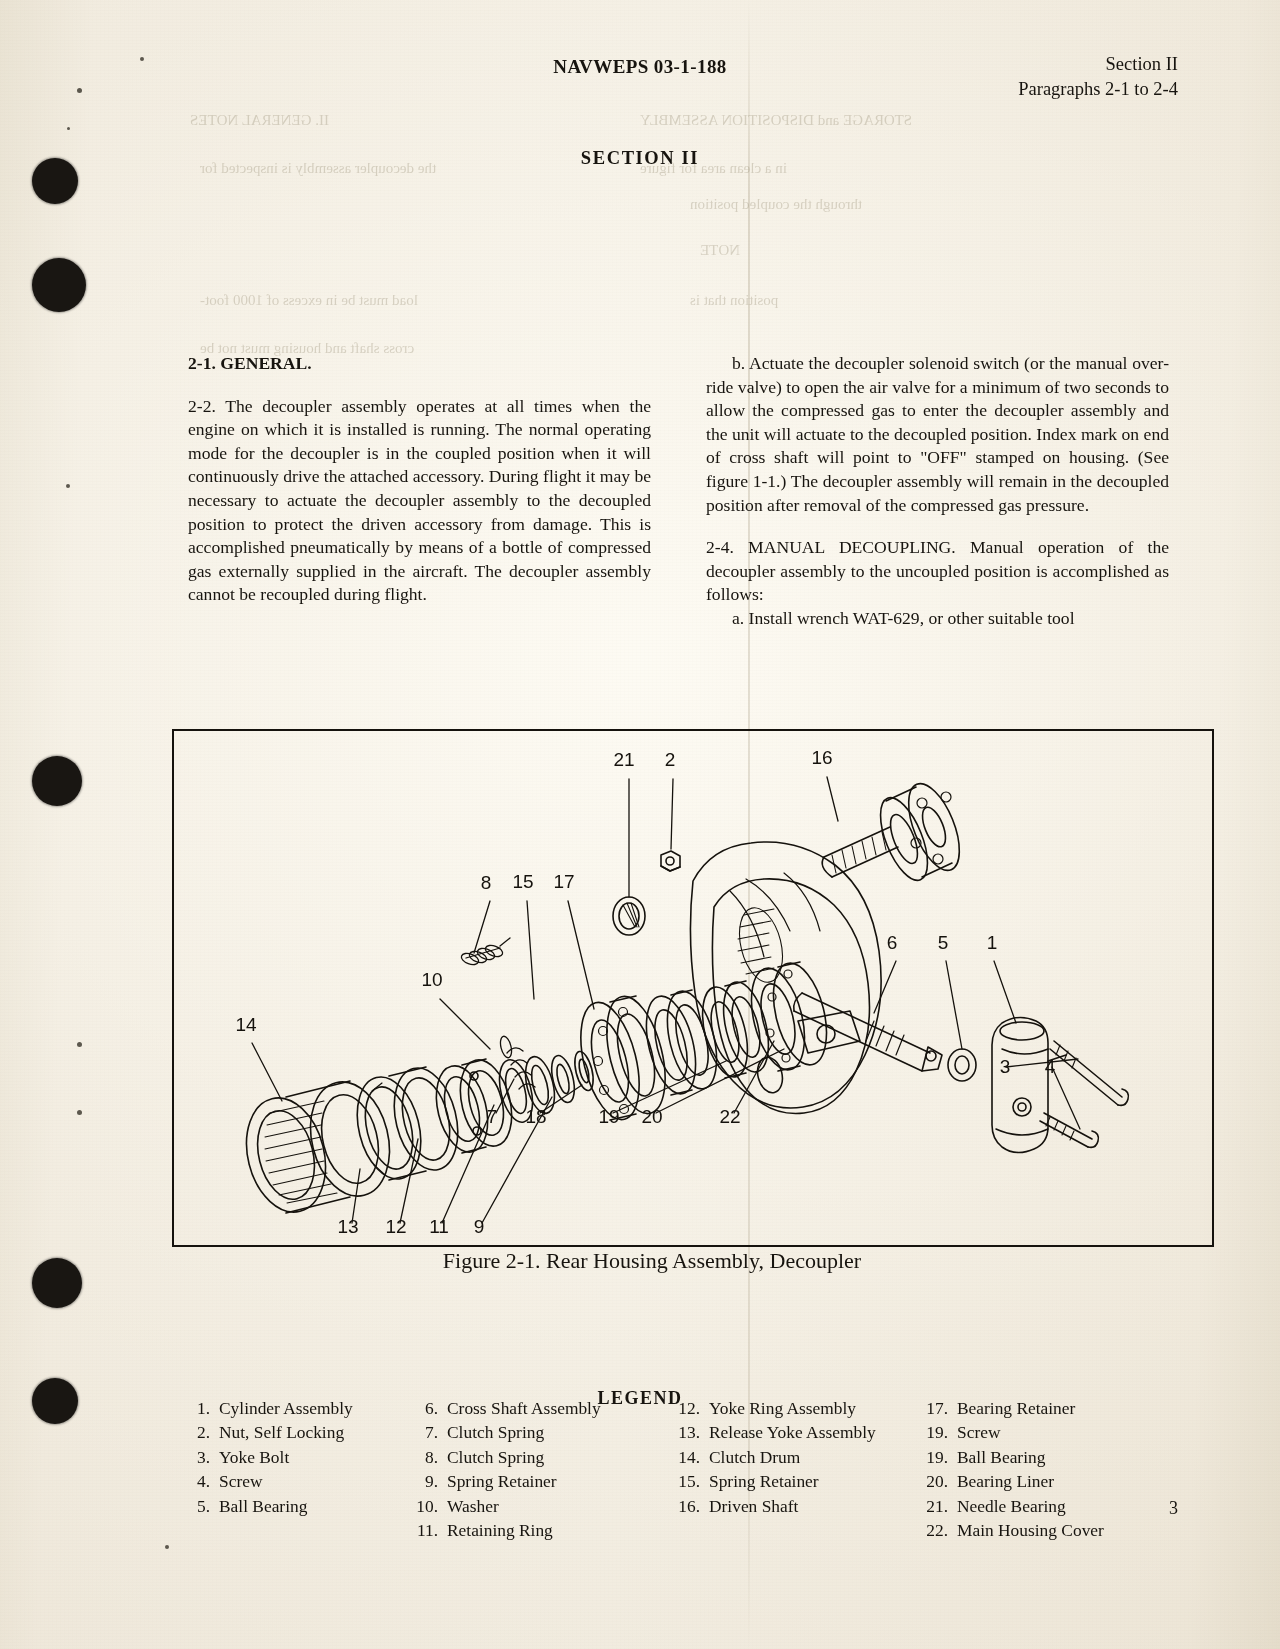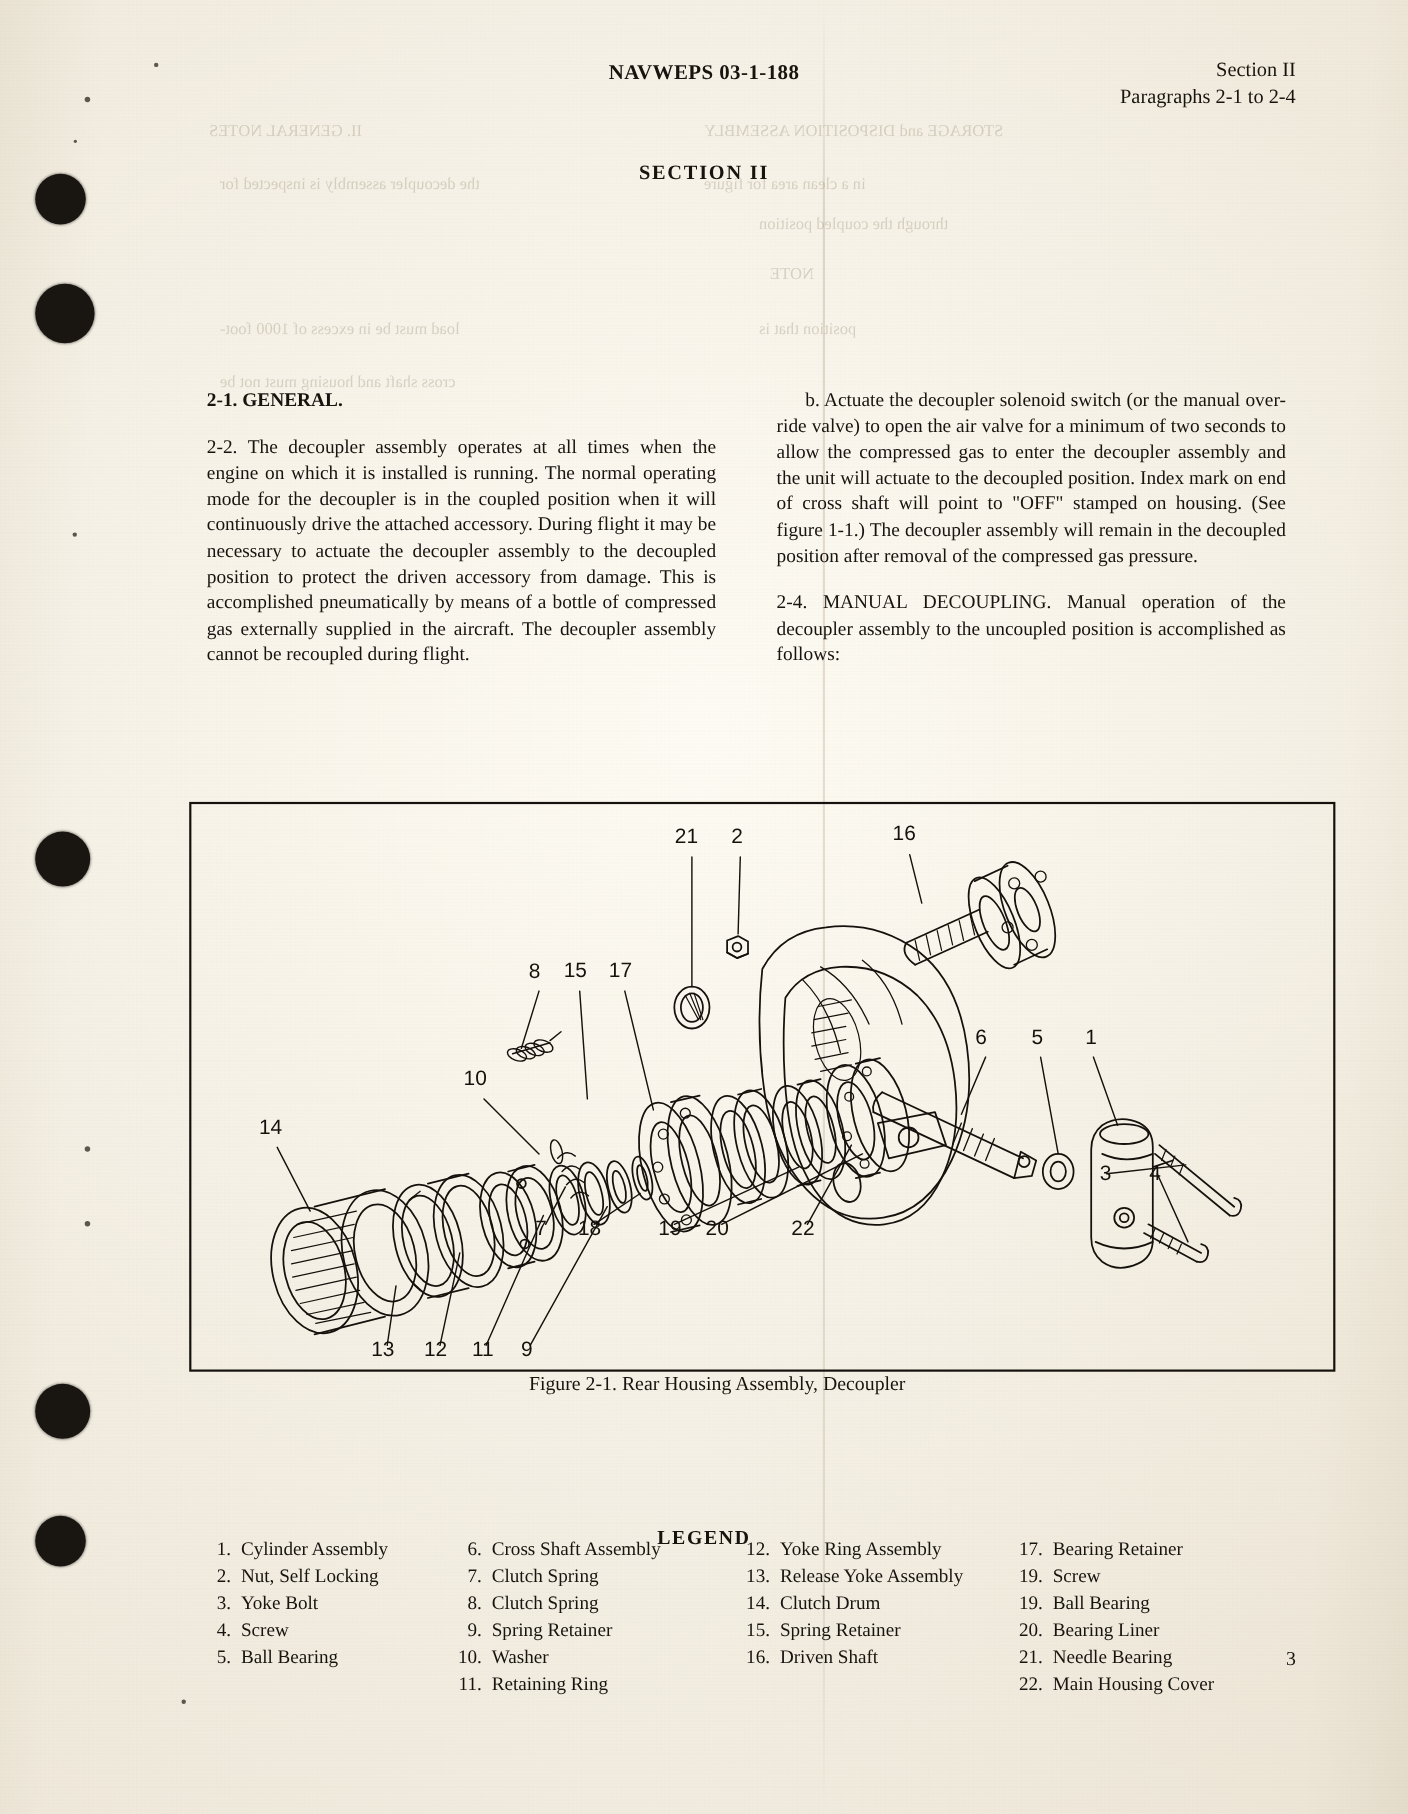--- a/index.html
+++ b/index.html
@@ -77,21 +77,21 @@
 
   
   .figbox{
     position:absolute;left:172px;top:729px;width:1010px;height:514px;
     border:2.5px solid #15120d;
     background:transparent;
     padding-left:28px;
   }
   .fig-cap{
     position:absolute;left:0;right:0;top:1248px;text-align:center;
-    font-size:18px;
+    font-size:22px;
     padding-left:24px;
   }
   .legend-hd{
     position:absolute;left:0;right:0;top:1388px;text-align:center;
     font-size:18px;font-weight:bold;letter-spacing:1.5px;
   }
 
   
   .legend{
     position:absolute;left:176px;top:1396px;width:1000px;
@@ -167,20 +167,21 @@
     </p>
     <p>2-2.  The decoupler assembly operates at all times when the engine on which it is installed is running. The normal operating mode for the decoupler is in the coupled position when it will continuously drive the attached accessory. During flight it may be necessary to actuate the decoupler assembly to the decoupled position to protect the driven accessory from damage. This is accomplished pneumatically by means of a bottle of compressed gas externally supplied in the aircraft. The decoupler assembly cannot be recoupled during flight.</p>
   </div>
 
   <div class="col right">
     <p class="ind" style="margin-top:0">b.  Actuate the decoupler solenoid switch (or the manual over-ride valve) to open the air valve for a minimum of two seconds to allow the compressed gas to enter the decoupler assembly and the unit will actuate to the decoupled position.  Index mark on end of cross shaft will point to "OFF" stamped on housing. (See figure 1-1.)  The decoupler assembly will remain in the decoupled position after removal of the compressed gas pressure.</p>
     <p>
       <span class="caps">2-4. MANUAL DECOUPLING.</span>
       <span>Manual operation of the decoupler assembly to the uncoupled position is accomplished as follows:</span>
     </p>
+    <p class="ind" style="margin-top:0">a.  Install wrench WAT-629, or other suitable tool</p>
   </div>
 
   <div class="figbox">
     <svg class="dia" viewBox="0 0 1010 514">
       <g fill="none" stroke="#15120d" stroke-width="1.6" stroke-linecap="round" stroke-linejoin="round">
 
         <g>
           <ellipse cx="112" cy="424" rx="38" ry="58" transform="rotate(-14 112 424)"></ellipse>
           <ellipse cx="112" cy="424" rx="27" ry="45" transform="rotate(-14 112 424)"></ellipse>
           <path d="M112 366 L176 350"></path>

